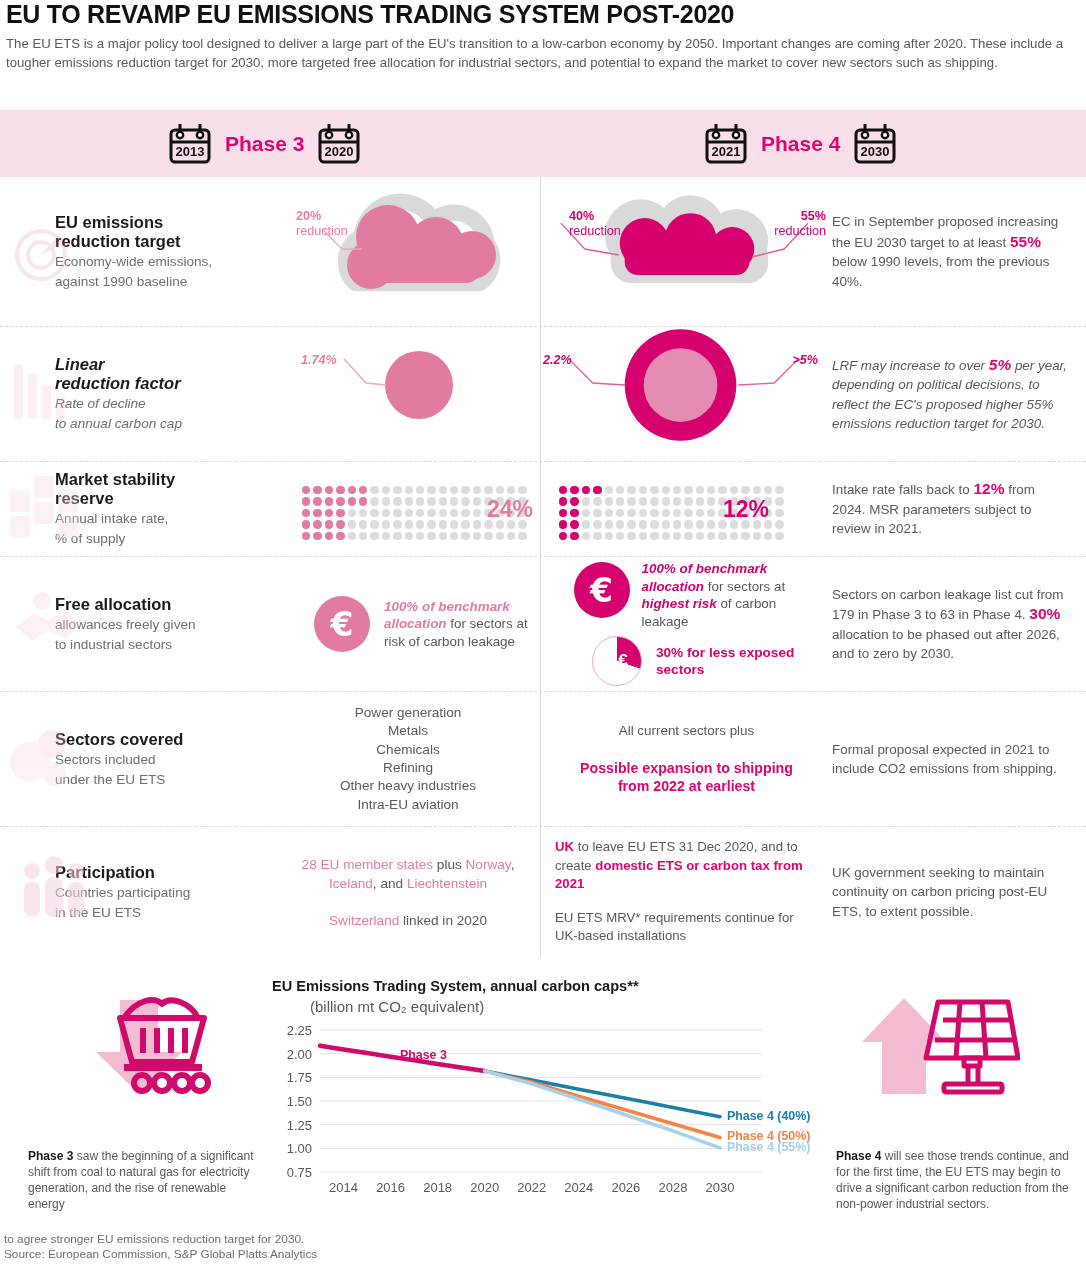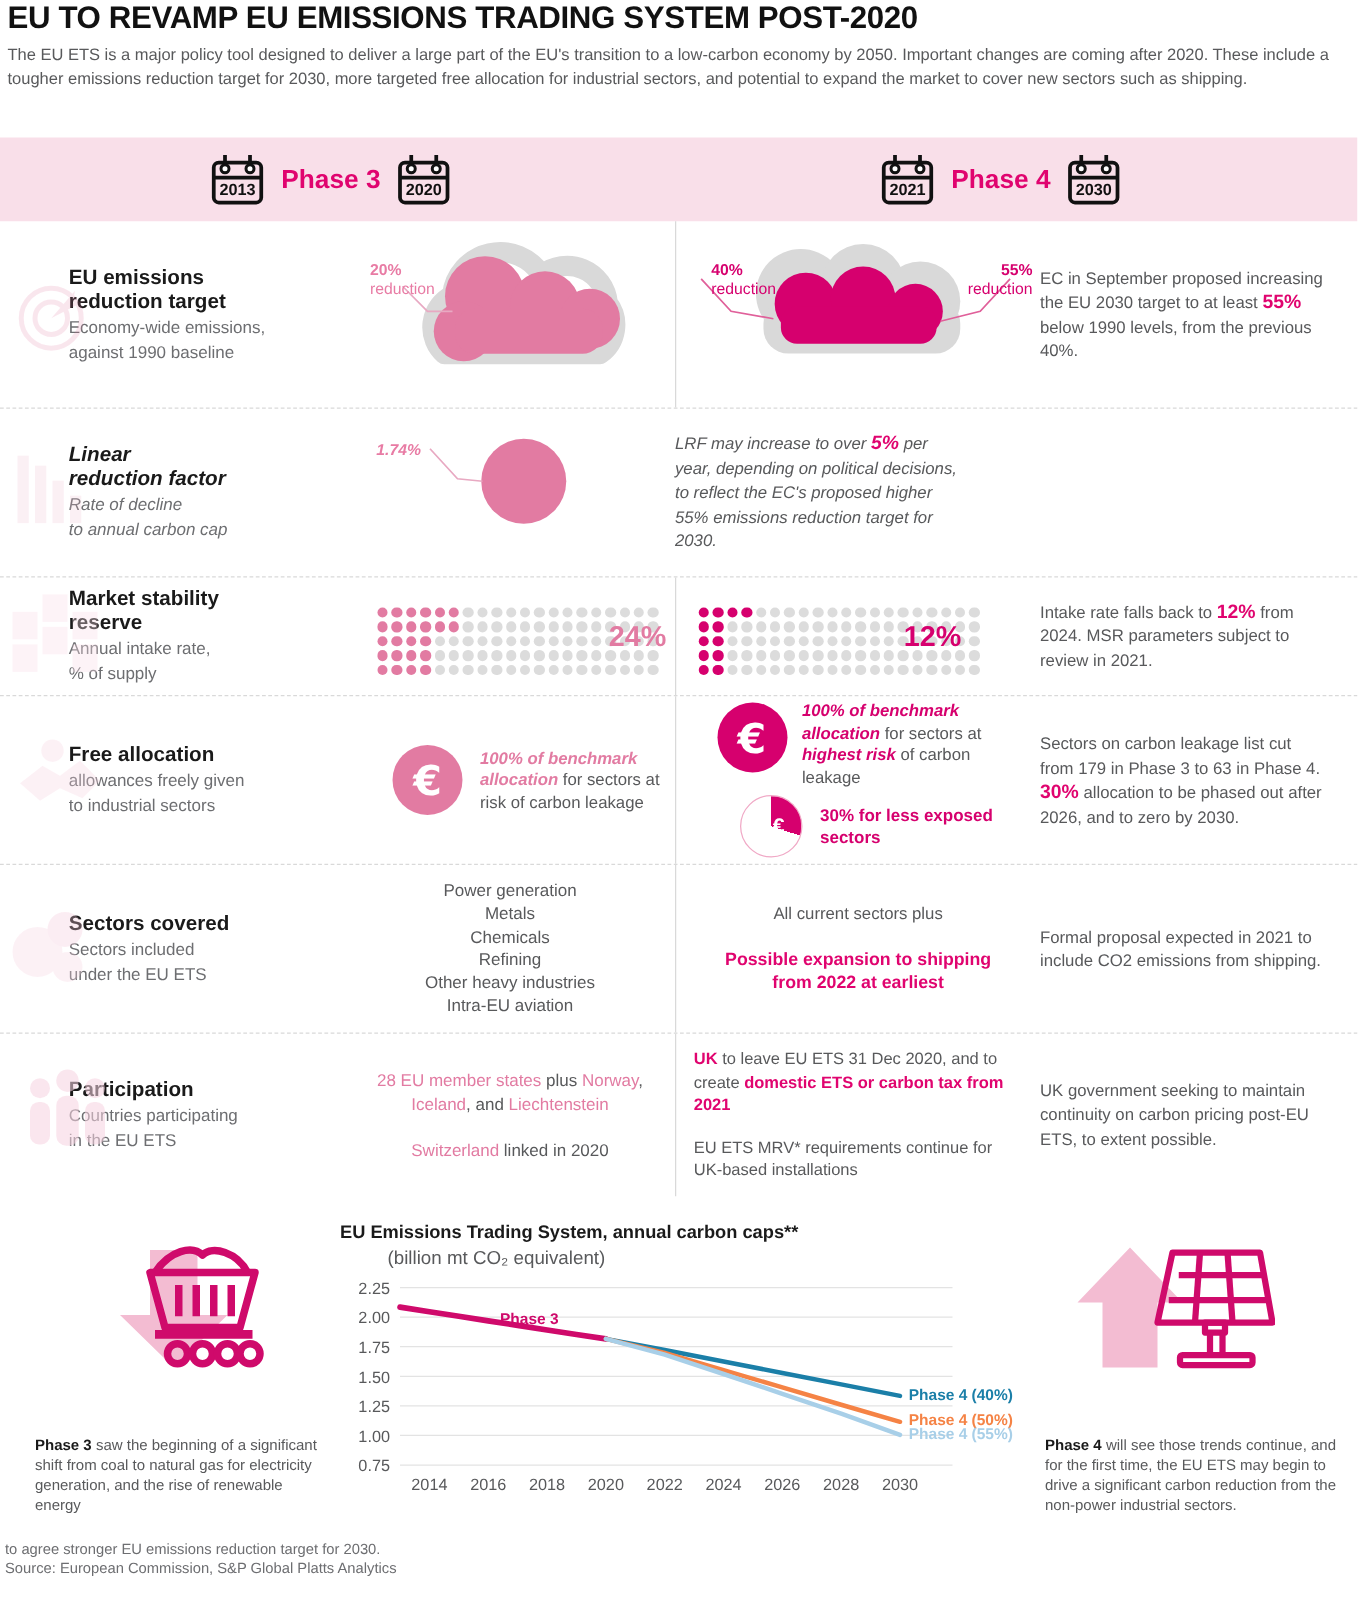--- a/index.html
+++ b/index.html
@@ -35,21 +35,21 @@
   .cal svg { display:block; }
 
   
   .rows { position:absolute; left:0; top:177px; width:1086px; }
   .row { position:relative; width:1086px; border-bottom:1px dashed #d9d9d9; }
   .row:last-child { border-bottom:none; }
   .rowinner { display:flex; width:1086px; height:100%; }
   .cell-label { width:276px; position:relative; padding-left:55px; display:flex; flex-direction:column; justify-content:center; }
   .cell-p3 { width:264px; position:relative; display:flex; align-items:center; }
   .cell-p4 { width:292px; position:relative; display:flex; align-items:center; border-left:1px solid #d9d9d9; }
-  .cell-note { width:254px; position:relative; display:flex; align-items:center; padding-right:26px; }
+  .cell-note { width:254px; position:relative; display:flex; align-items:center; padding-right:16px; }
 
   .lbl-title { font-size:16.5px; font-weight:bold; color:#1a1a1a; line-height:19px; }
   .lbl-sub { font-size:13.6px; color:#6d6e71; line-height:18px; margin-top:2px; }
   .note { font-size:13.4px; line-height:19.5px; color:#58595b; }
   .note b { color:#e0046f; font-size:15.5px; }
 
   
   .ghost { position:absolute; left:8px; top:50%; transform:translateY(-50%); opacity:1; pointer-events:none; }
 
   
@@ -260,20 +260,34 @@
         <div class="cell-p3">
           <svg width="264" height="135" viewBox="0 0 264 135">
             <circle cx="143" cy="58" r="34" fill="#e27ba2"></circle>
             <path d="M68 32 L90 56 L110 58" fill="none" stroke="#e8a9c2" stroke-width="1.4"></path>
           </svg>
           <div class="callout" style="left:25px; top:26px;">
             <b>1.74%</b>
           </div>
         </div>
 
+        <div class="cell-p4">
+          <svg width="292" height="135" viewBox="0 0 292 135">
+            <circle cx="140" cy="58" r="56" fill="#d6006e"></circle>
+            <circle cx="140" cy="58" r="37" fill="#e48cb2"></circle>
+            <path d="M28 32 L52 56 L84 58" fill="none" stroke="#e0609a" stroke-width="1.4"></path>
+            <path d="M258 32 L234 56 L198 58" fill="none" stroke="#e0609a" stroke-width="1.4"></path>
+          </svg>
+          <div class="callout pink4" style="left:2px; top:26px;">
+            <b>2.2%</b>
+          </div>
+          <div class="callout pink4" style="right:14px; top:26px;">
+            <b>&gt;5%</b>
+          </div>
+        </div>
 
         <div class="cell-note">
           <div class="note">
             <span>LRF may increase to over </span><b>5%</b><span> per year, depending on political decisions, to reflect the EC's proposed higher 55% emissions reduction target for 2030.</span>
           </div>
         </div>
       </div>
     </div>
 
     <div class="row" style="height:95px;">

